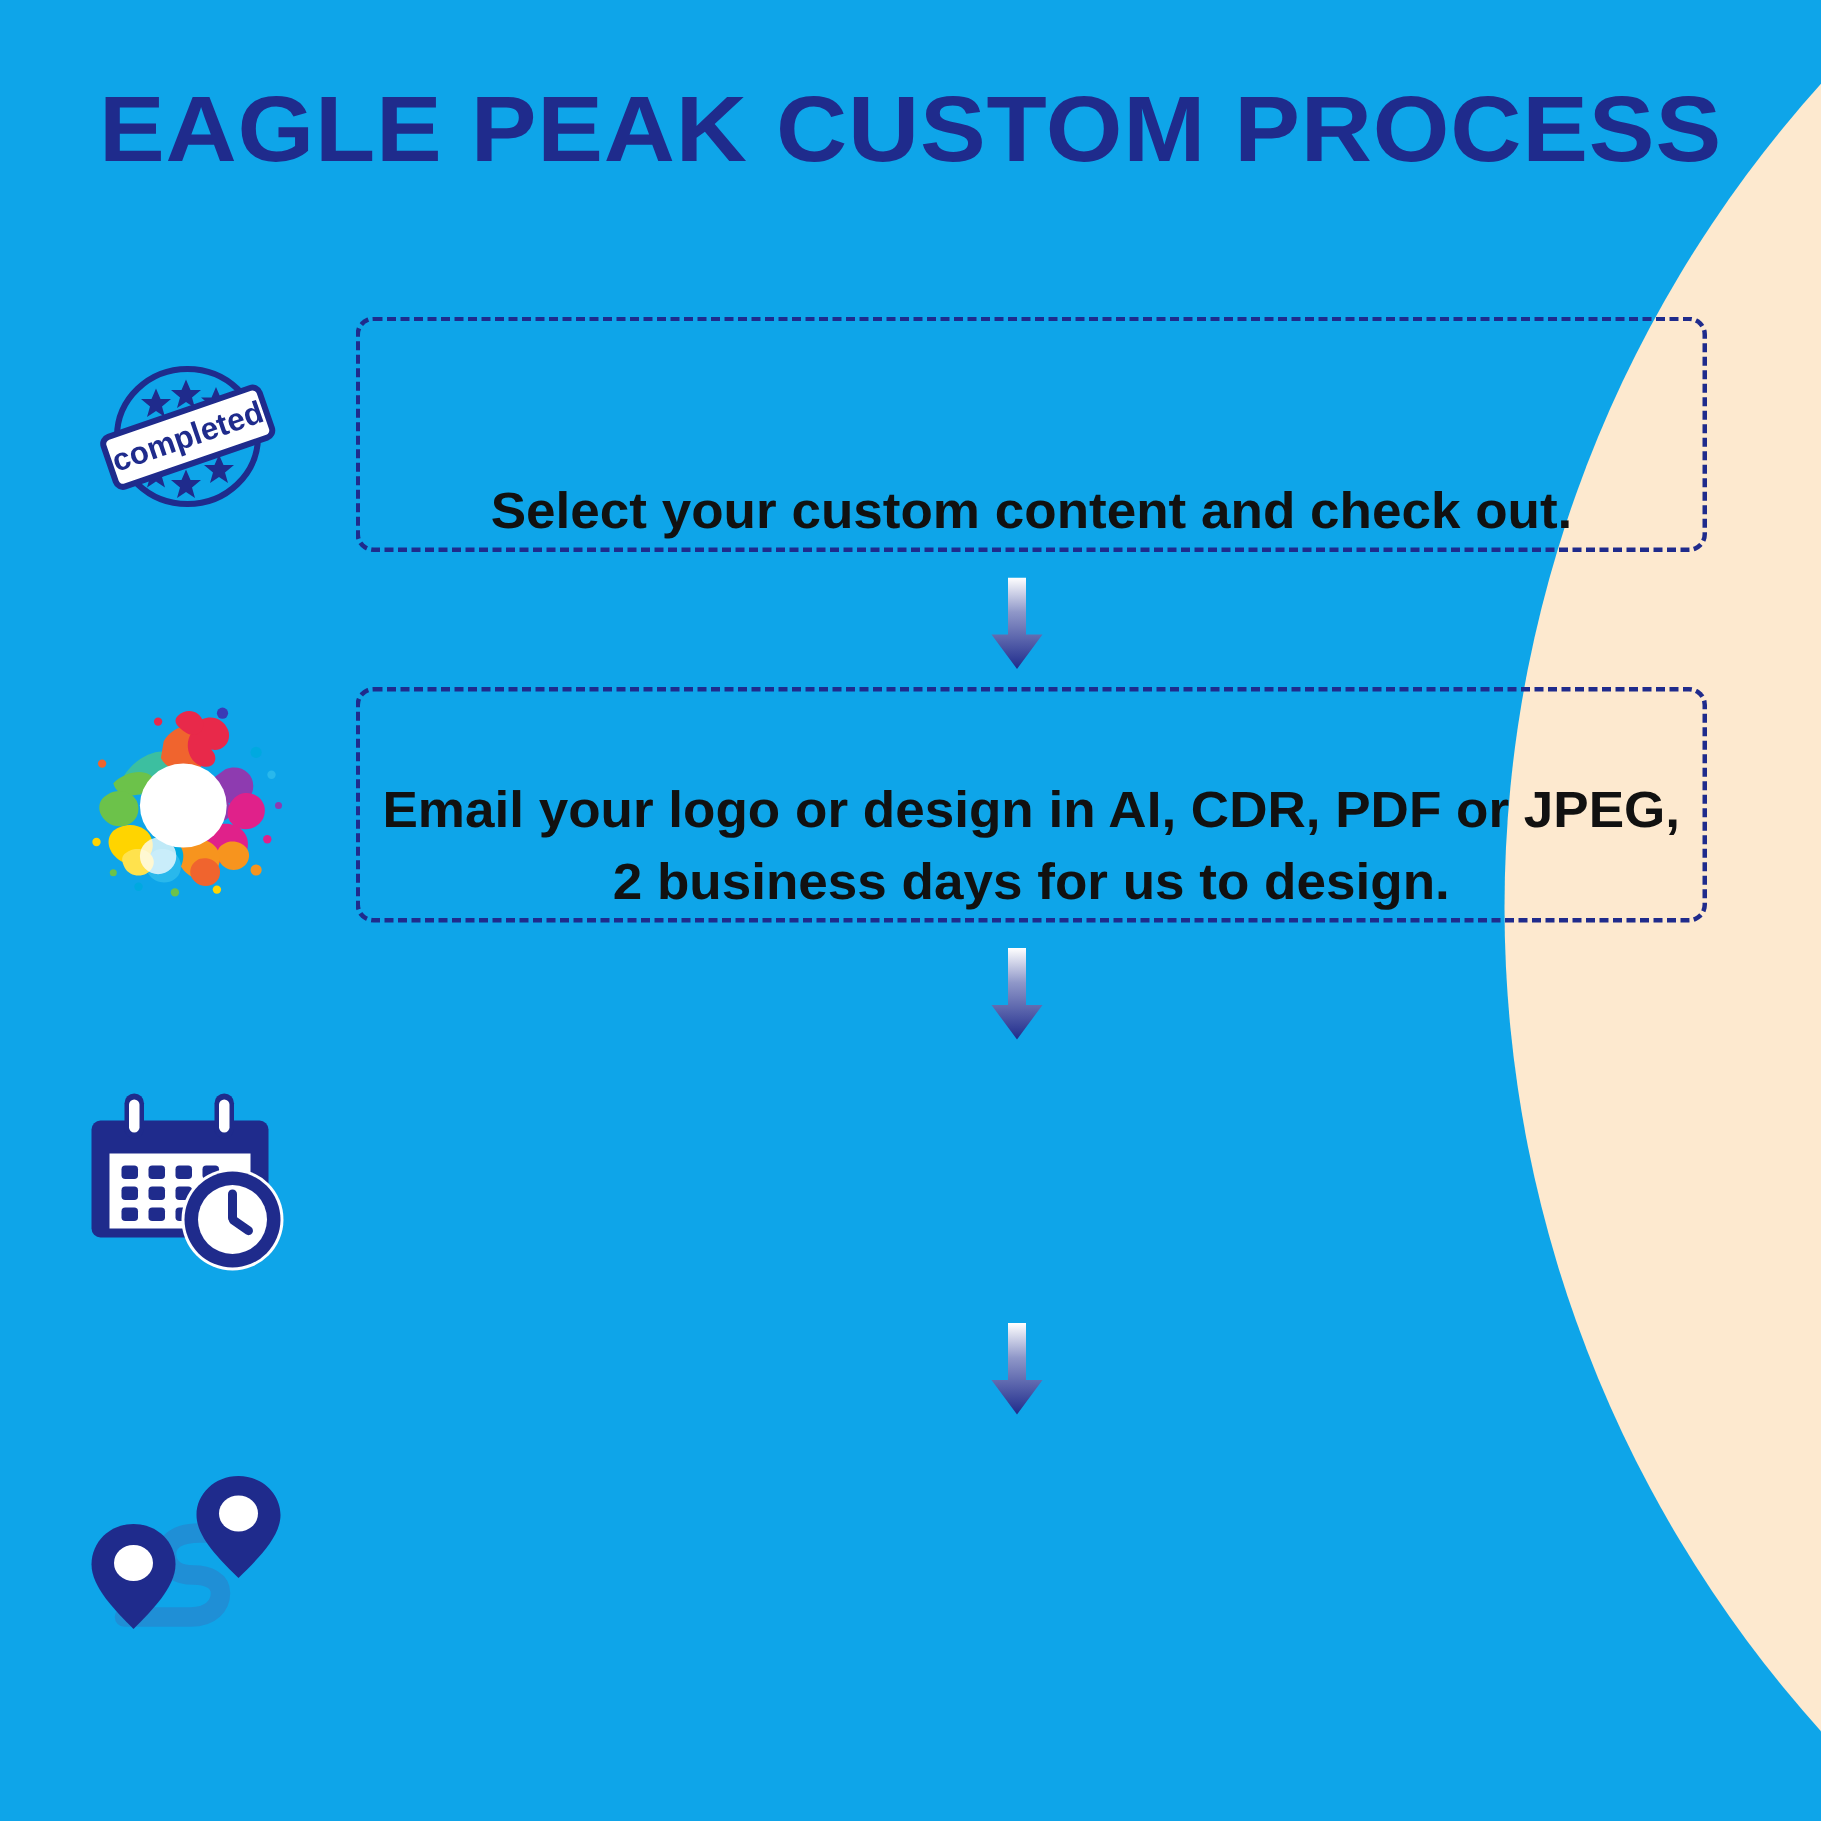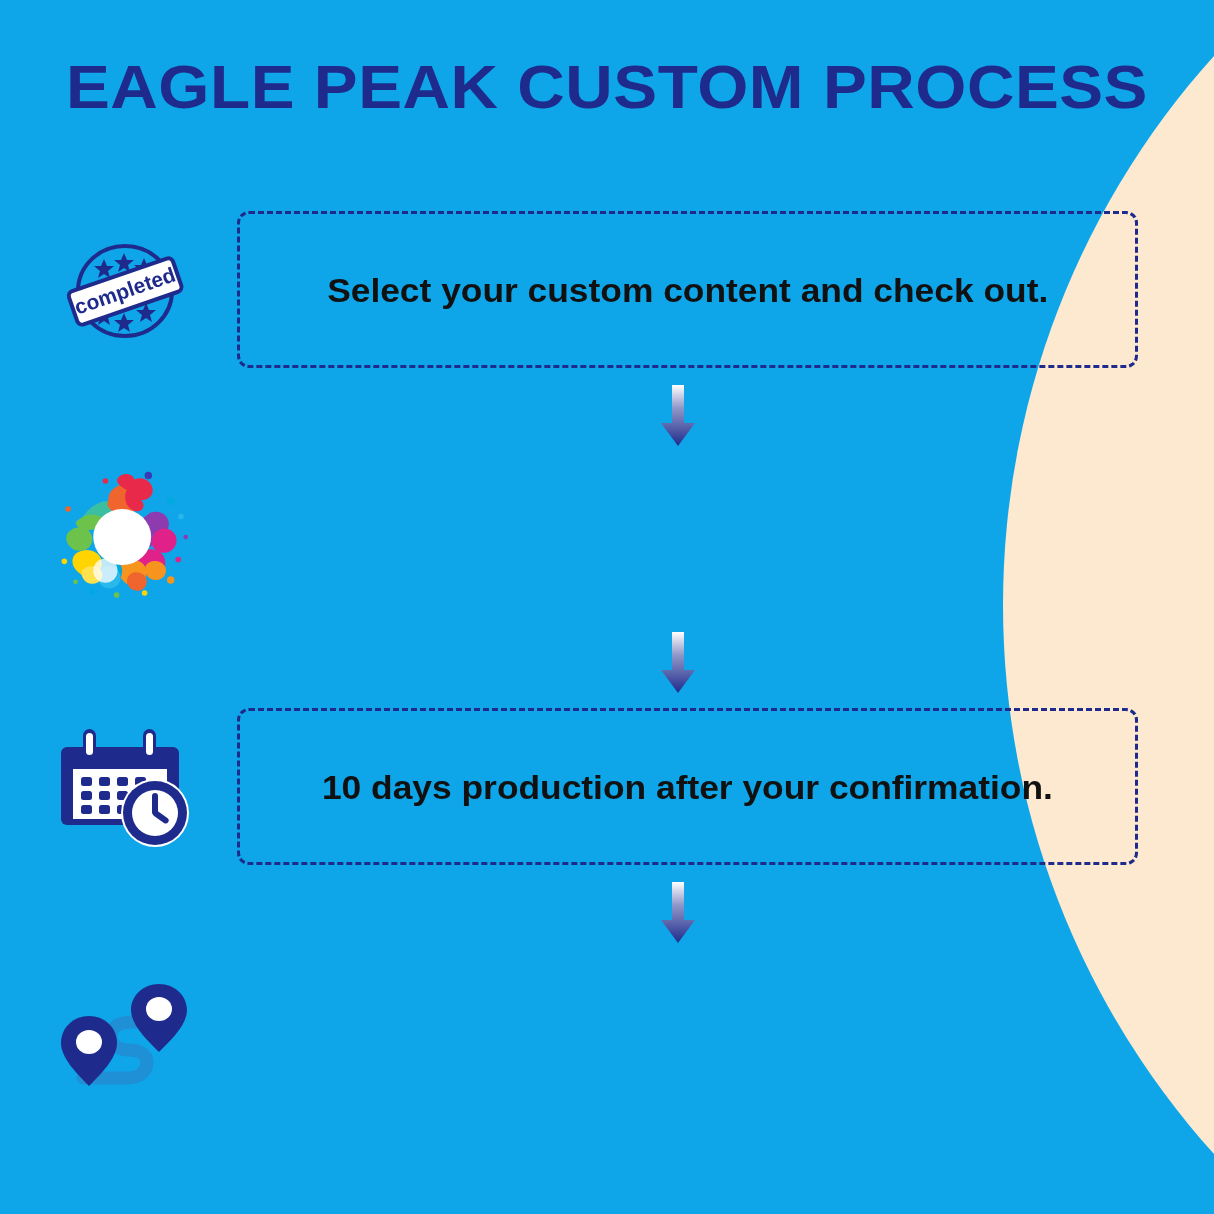--- a/index.html
+++ b/index.html
@@ -55,21 +55,21 @@
     z-index: 4;
   }
   .box {
     position: absolute;
     left: 237px;
     width: 901px;
     box-sizing: border-box;
     border: 3px dashed #1f2b8c;
     border-radius: 12px;
     display: flex;
-    align-items: center;
+    align-items: flex-end;
     justify-content: center;
     z-index: 3;
   }
   .box-text {
     color: #111111;
     font-family: "Liberation Sans Narrow", "Liberation Sans", sans-serif;
     font-weight: bold;
     font-size: 34px;
     line-height: 48px;
     text-align: center;
@@ -188,20 +188,23 @@
         <circle cx="22" cy="122" r="2.5" fill="#6cc24a"></circle>
         <circle cx="140" cy="74" r="2.5" fill="#8e3bb0"></circle>
 
         <ellipse cx="72" cy="74" rx="31" ry="30" fill="#ffffff"></ellipse>
 
         <circle cx="54" cy="110" r="13" fill="#ffffff" opacity="0.75"></circle>
       </g>
     </svg>
   </div>
 
+  <div class="box" id="box-2">
+    <div class="box-text">Email your logo or design in AI, CDR, PDF or JPEG, 2 business days for us to design.</div>
+  </div>
 
   <div class="arrow" id="arrow-2">
     <svg width="44" height="62" viewBox="0 0 44 62" aria-hidden="true">
       <defs>
         <linearGradient id="ag2" x1="0" y1="0" x2="0" y2="1">
           <stop offset="0%" stop-color="#ffffff"></stop>
           <stop offset="38%" stop-color="#8f97c8"></stop>
           <stop offset="100%" stop-color="#1f2b8c"></stop>
         </linearGradient>
       </defs>
@@ -238,23 +241,20 @@
 
         <circle cx="100" cy="88" r="34" fill="#ffffff"></circle>
         <circle cx="100" cy="88" r="32" fill="#1f2b8c"></circle>
         <circle cx="100" cy="88" r="23" fill="#ffffff"></circle>
         <rect x="97" y="68" width="6" height="22" rx="3" fill="#1f2b8c"></rect>
         <rect x="97" y="86" width="6" height="18" rx="3" fill="#1f2b8c" transform="rotate(-55 100 88)"></rect>
       </g>
     </svg>
   </div>
 
-  <div class="box" id="box-3">
-    <div class="box-text">10 days production after your confirmation.</div>
-  </div>
 
   <div class="arrow" id="arrow-3">
     <svg width="44" height="62" viewBox="0 0 44 62" aria-hidden="true">
       <defs>
         <linearGradient id="ag3" x1="0" y1="0" x2="0" y2="1">
           <stop offset="0%" stop-color="#ffffff"></stop>
           <stop offset="38%" stop-color="#8f97c8"></stop>
           <stop offset="100%" stop-color="#1f2b8c"></stop>
         </linearGradient>
       </defs>

